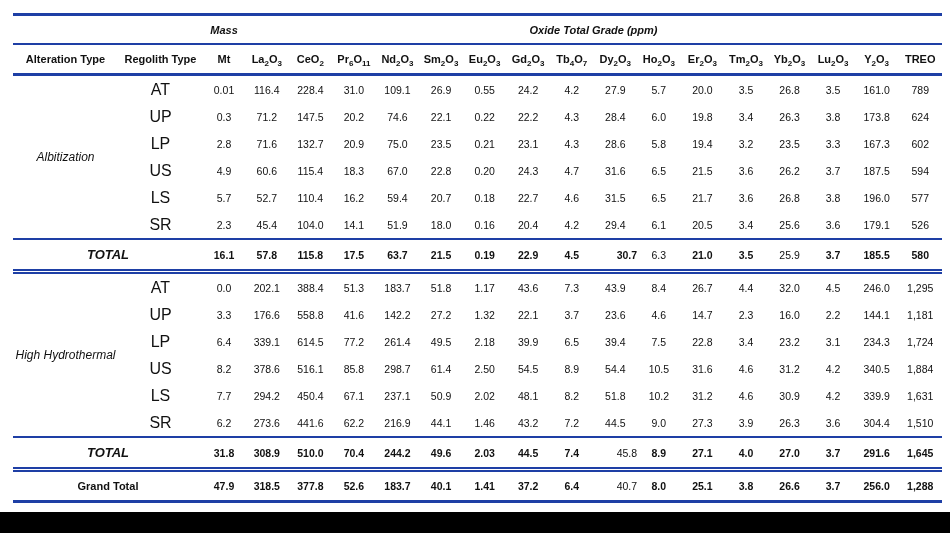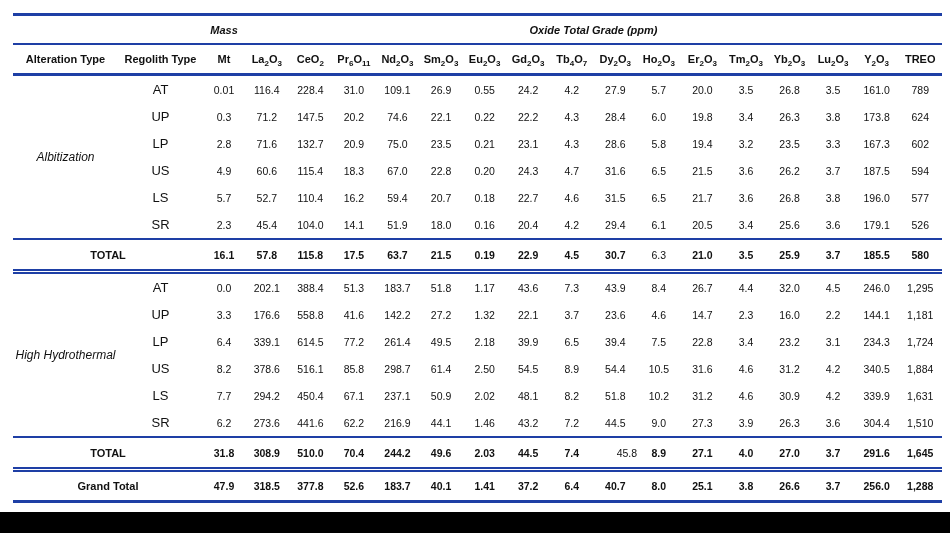--- a/index.html
+++ b/index.html
@@ -36,30 +36,30 @@
   tr.cols-row > th{
     border-bottom:3px solid var(--rule);
     height:28px;
     font-size:11px;font-weight:bold;
   }
   th sub, td sub{font-size:8px;line-height:0;}
 
   
   tbody td{height:27px;font-size:10.5px;}
   td.alteration{font-style:italic;font-size:12px;}
-  td.regolith{font-size:13px;}
+  td.regolith{font-size:16px;}
 
   
   tr.total-row > td{
     border-top:2px solid var(--rule);
     border-bottom:5px double var(--rule);
     height:29px;
     font-weight:bold;
   }
-  tr.total-row td.total-label{font-size:11px;}
+  tr.total-row td.total-label{font-style:italic;font-size:13px;}
 
   
   tr.grand-row > td{
     border-bottom:3px solid var(--rule);
     height:28px;
     font-weight:bold;
   }
   tr.grand-row td.total-label{font-size:11px;}
 
   .bottom-bar{
@@ -247,25 +247,25 @@
           <td colspan="2" class="total-label">TOTAL</td>
           <td style="font-weight: bold;">16.1</td>
           <td style="font-weight: bold;">57.8</td>
           <td style="font-weight: bold;">115.8</td>
           <td style="font-weight: bold;">17.5</td>
           <td style="font-weight: bold;">63.7</td>
           <td style="font-weight: bold;">21.5</td>
           <td style="font-weight: bold;">0.19</td>
           <td style="font-weight: bold;">22.9</td>
           <td style="font-weight: bold;">4.5</td>
-          <td style="font-weight: bold;">30.7</td>
+          <td style="font-weight: bold; text-align: right;">30.7</td>
           <td style="font-weight: normal;">6.3</td>
           <td style="font-weight: bold;">21.0</td>
           <td style="font-weight: bold;">3.5</td>
-          <td style="font-weight: bold;">25.9</td>
+          <td style="font-weight: normal;">25.9</td>
           <td style="font-weight: bold;">3.7</td>
           <td style="font-weight: bold;">185.5</td>
           <td style="font-weight: bold;">580</td>
         </tr>
         <tr>
           <td rowspan="6" class="alteration">High Hydrothermal</td>
           <td class="regolith">AT</td>
           <td>0.0</td>
           <td>202.1</td>
           <td>388.4</td>
@@ -408,21 +408,21 @@
           <td colspan="2" class="total-label">Grand Total</td>
           <td style="font-weight: bold;">47.9</td>
           <td style="font-weight: bold;">318.5</td>
           <td style="font-weight: bold;">377.8</td>
           <td style="font-weight: bold;">52.6</td>
           <td style="font-weight: bold;">183.7</td>
           <td style="font-weight: bold;">40.1</td>
           <td style="font-weight: bold;">1.41</td>
           <td style="font-weight: bold;">37.2</td>
           <td style="font-weight: bold;">6.4</td>
-          <td style="font-weight: bold;">40.7</td>
+          <td style="font-weight: normal; text-align: right;">40.7</td>
           <td style="font-weight: bold;">8.0</td>
           <td style="font-weight: bold;">25.1</td>
           <td style="font-weight: bold;">3.8</td>
           <td style="font-weight: bold;">26.6</td>
           <td style="font-weight: bold;">3.7</td>
           <td style="font-weight: bold;">256.0</td>
           <td style="font-weight: bold;">1,288</td>
         </tr>
       </tbody>
   </table>

